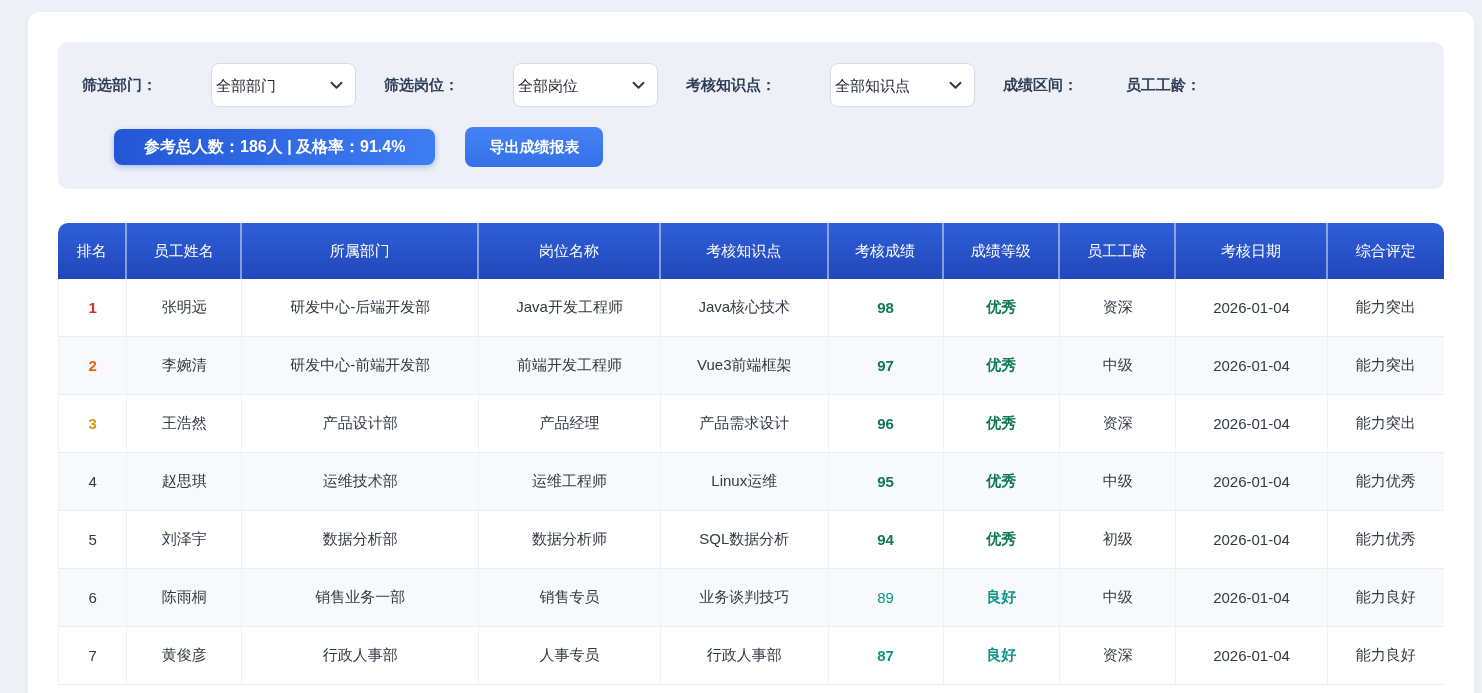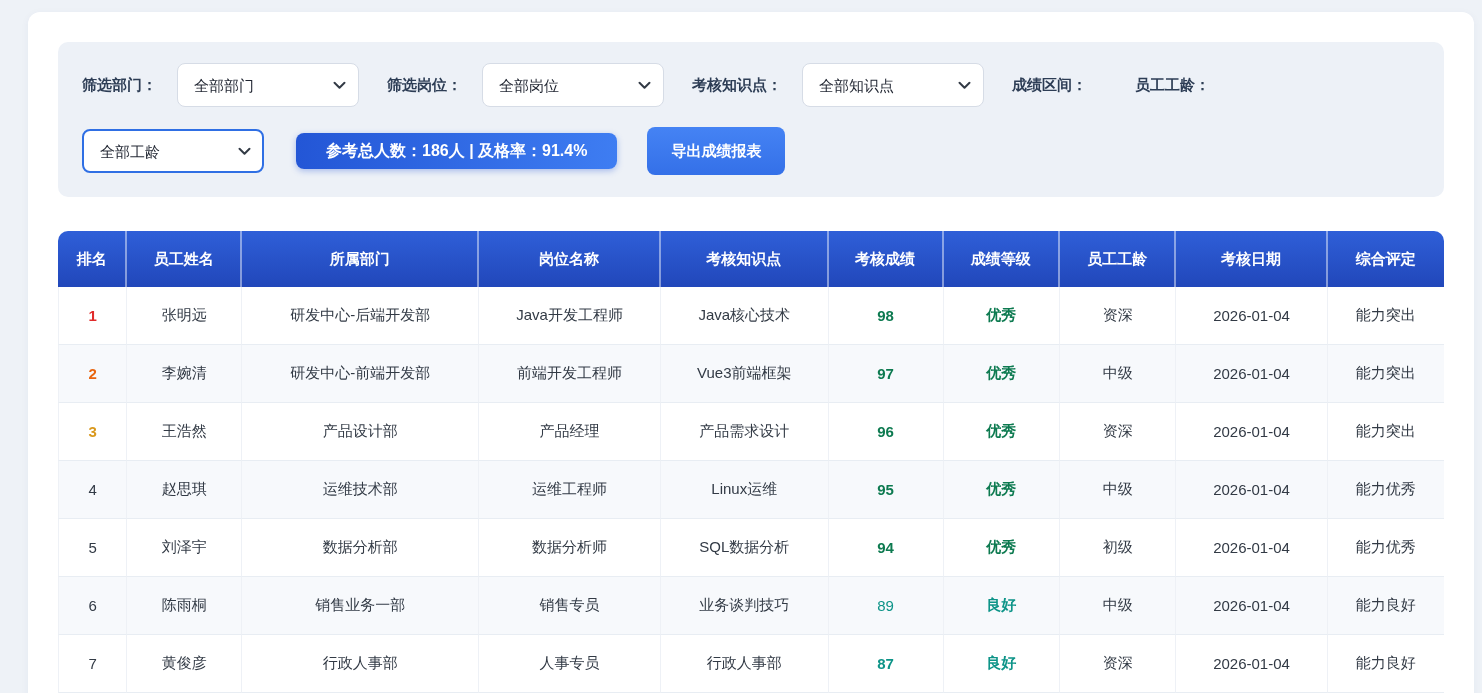--- a/index.html
+++ b/index.html
@@ -13,58 +13,58 @@
     position:absolute; left:28px; top:12px; width:1446px; height:720px;
     background:#ffffff; border-radius:12px; padding:30px;
     box-shadow:0 2px 8px rgba(40,60,110,0.05);
   }
   
   .filter-panel {
     background:#edf1f7; border-radius:10px; padding:21px 24px 22px 24px;
   }
   .filter-row { display:flex; align-items:center; }
   .filter-row.second { margin-top:20px; }
-  .filter-group { display:flex; align-items:center; margin-right:28px; }
+  .filter-group { display:flex; align-items:center; margin-right:28px;gap:34px; }
   .filter-label {
     font-size:15px; font-weight:700; color:#2d3d55; margin-right:20px; white-space:nowrap;
   }
   .select-wrap { position:relative; display:inline-block; }
   .select-wrap select {
     appearance:none; -webkit-appearance:none; -moz-appearance:none;
-    width:182px; height:44px; background:#fff;
+    width:145px; height:44px; background:#fff;
     border:1px solid #d6dce6; border-radius:8px;
-    padding:0 34px 0 16px; font-size:15px; color:#1f2430;
+    padding:0 34px 0 4px; font-size:15px; color:#1f2430;
     font-family:inherit; cursor:pointer; outline:none;
   }
   .select-wrap.focused select { border:2px solid #2f6fe4; }
   .chevron {
     position:absolute; right:13px; top:50%; transform:translateY(-42%);
     pointer-events:none; line-height:0;
   }
   .stats-badge {
     margin-left:32px; height:36px; padding:0 30px; border-radius:8px;
     background:linear-gradient(90deg,#2356d6 0%,#3e7df2 100%);
     color:#fff; font-size:16px; font-weight:700;
     display:flex; align-items:center; white-space:nowrap;
     box-shadow:0 2px 6px rgba(37,86,214,0.35);
   }
   .export-btn {
-    margin-left:30px; height:48px; padding:0 24px; border:none; border-radius:8px;
+    margin-left:30px; height:40px; padding:0 24px; border:none; border-radius:8px;
     background:linear-gradient(180deg,#4583f4,#3470e8);
     color:#fff; font-size:15px; font-weight:700; cursor:pointer;
     font-family:inherit; white-space:nowrap;
   }
   
   table { width:100%; margin-top:34px; border-collapse:separate; border-spacing:0; table-layout:fixed; }
   col.c-rank{width:5%} col.c-name{width:8.3%} col.c-dept{width:17.1%}
   col.c-pos{width:13.1%} col.c-know{width:12.1%} col.c-score{width:8.3%}
   col.c-grade{width:8.4%} col.c-tenure{width:8.4%} col.c-date{width:10.9%} col.c-eval{width:8.4%}
   th {
     background:linear-gradient(180deg,#2f5fd8 0%,#2147ba 100%);
-    color:#fff; font-size:15px; font-weight:700; height:56px;
+    color:#fff; font-size:15px; font-weight:400; height:56px;
     border-right:2px solid rgba(255,255,255,0.45); text-align:center;
   }
   th:first-child { border-top-left-radius:10px; }
   th:last-child  { border-top-right-radius:10px; border-right:none; }
   td {
     height:58px; text-align:center; font-size:15px; color:#323a45;
     border-bottom:1px solid #e8edf3; border-right:1px solid #eef1f6;
     background:#ffffff; overflow:hidden; white-space:nowrap;
   }
   td:first-child { border-left:1px solid #eef1f6; }
@@ -112,26 +112,20 @@
       <div class="filter-group">
         <span class="filter-label">成绩区间：</span>
       </div>
 
       <div class="filter-group">
         <span class="filter-label">员工工龄：</span>
       </div>
     </div>
 
     <div class="filter-row second">
-      <span class="select-wrap focused">
-        <select><option>全部工龄</option></select>
-        <span class="chevron"><svg width="13" height="9" viewBox="0 0 13 9">
-              <path d="M1.5 1.5l5 5 5-5" stroke="#333b46" stroke-width="2" fill="none" stroke-linecap="round" stroke-linejoin="round"></path>
-            </svg></span>
-      </span>
       <div class="stats-badge">参考总人数：186人 | 及格率：91.4%</div>
       <button class="export-btn">导出成绩报表</button>
     </div>
   </div>
 
   <table>
     <colgroup>
       <col class="c-rank">
         <col class="c-name">
         <col class="c-dept">

